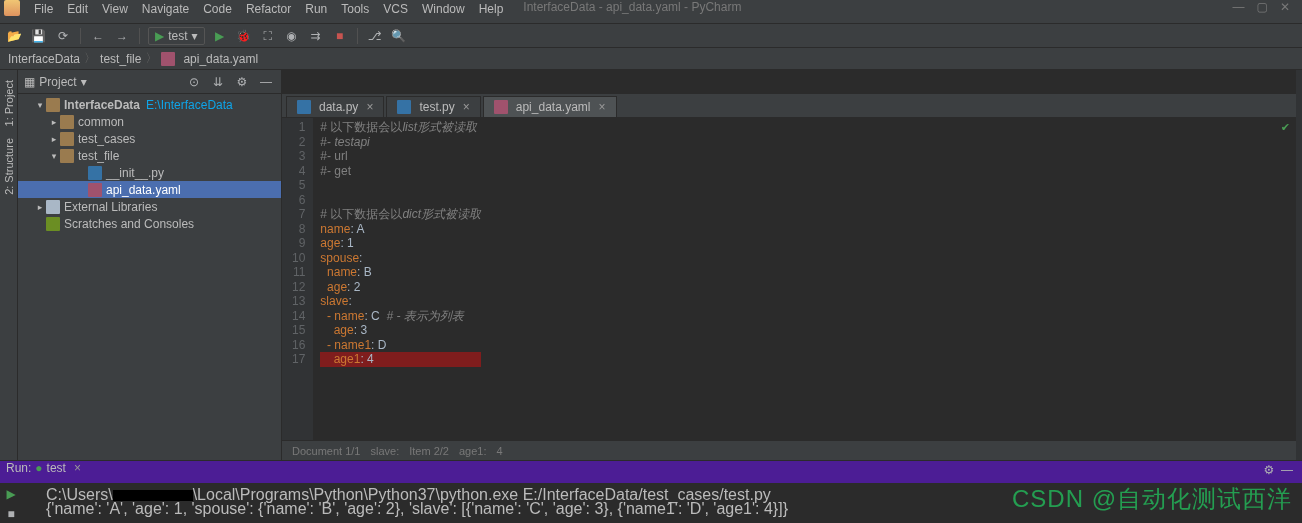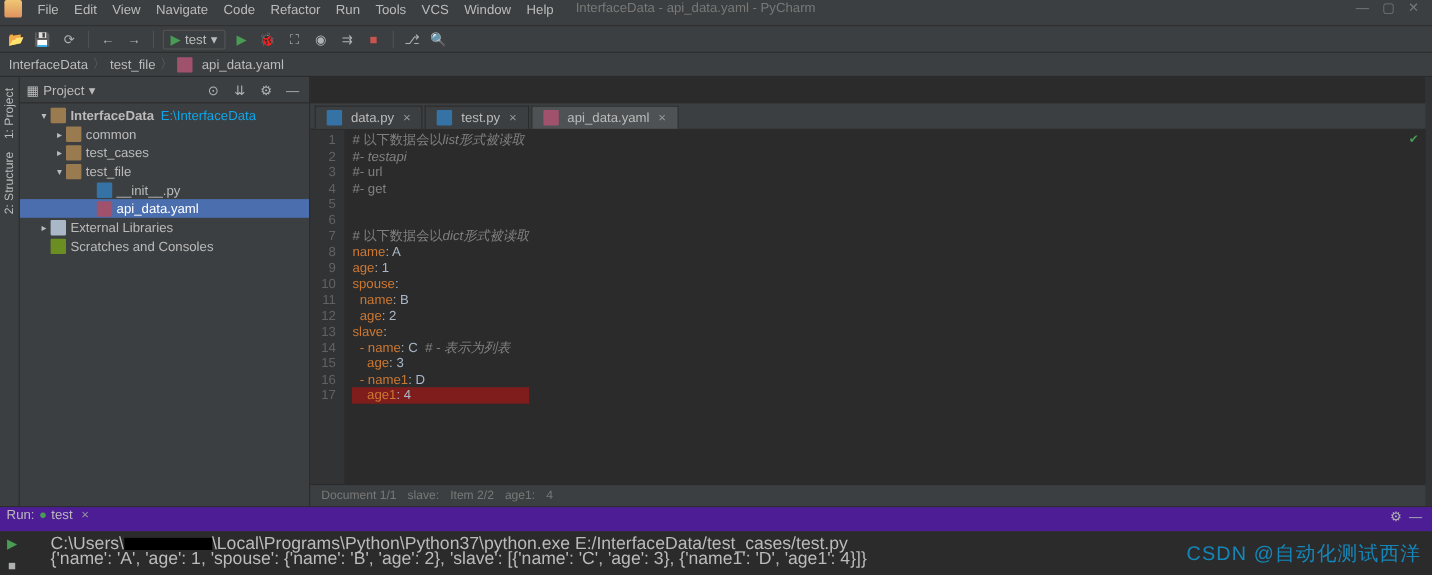--- a/index.html
+++ b/index.html
@@ -51,21 +51,21 @@
 .c-cn { color:#808080; font-style:italic; }
 .line-hl { background:#7f1d1d; display:inline-block; width:100%; }
 .status-bar { height:20px; background:#3c3f41; border-top:1px solid #2b2b2b; display:flex; align-items:center; padding:0 10px; gap:10px; font-size:11px; color:#787878; }
 .run-panel { border-top:1px solid #2b2b2b; }
 .run-header { height:22px; display:flex; align-items:flex-start; padding:0 6px; background:#4c1d95; }
 .run-title { flex:1; display:flex; align-items:center; gap:4px; }
 .run-body { display:flex; background:#2b2b2b; }
 .run-toolbar { width:42px; display:flex; flex-direction:column; padding:2px; gap:2px; }
 .run-output { flex:1; font-family:"Consolas","Courier New",monospace; font-size:16px; padding:5px 4px; color:#bbb; line-height:14px; }
 .run-output div { white-space:pre; }
-.watermark { position:absolute; right:10px; bottom:8px; color:#0ea5e9; font-size:18px; letter-spacing:1px; opacity:0.75; pointer-events:none; }
+.watermark { position:absolute; right:10px; bottom:8px; color:#22c55e; font-size:24px; letter-spacing:1px; opacity:0.75; pointer-events:none; }
 .check-icon { position:absolute; right:6px; top:2px; color:#499c54; font-size:11px; }
 .right-margin { width:6px; background:#313335; }
 .hint { color:#0ea5e9; margin-left:6px; }
 .redacted { display:inline-block; width:80px; height:11px; background:#000; vertical-align:middle; }
 </style>
 </head>
 <body>
 
 <div class="menubar">
   <div class="app-logo"></div>

